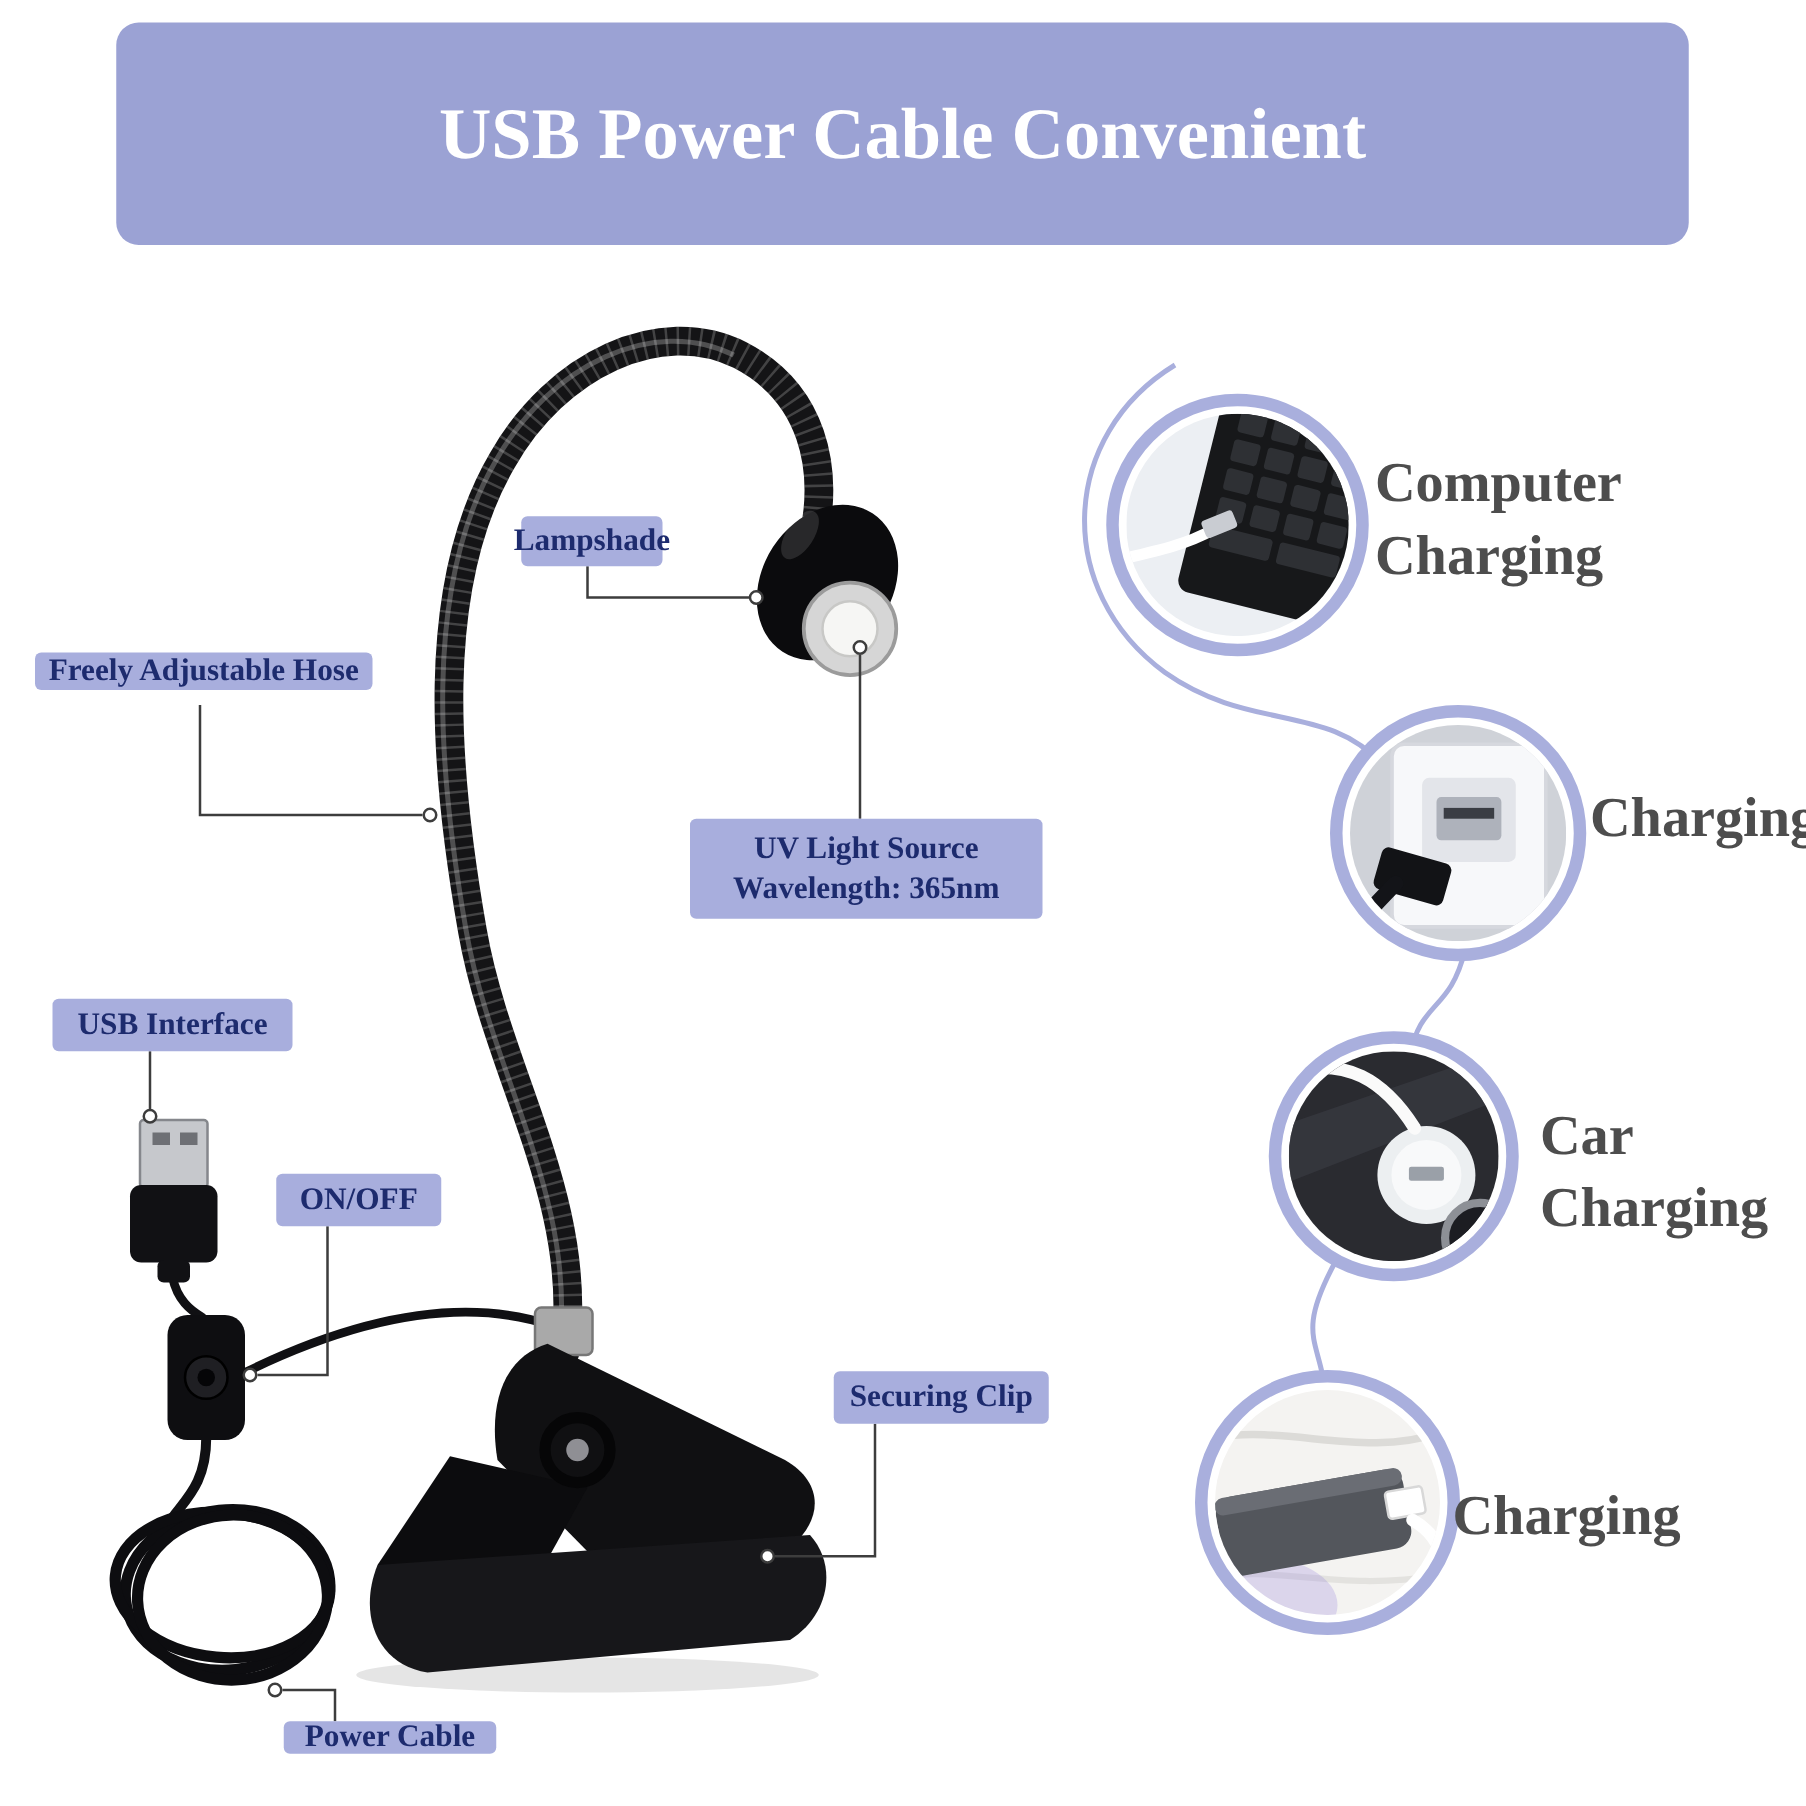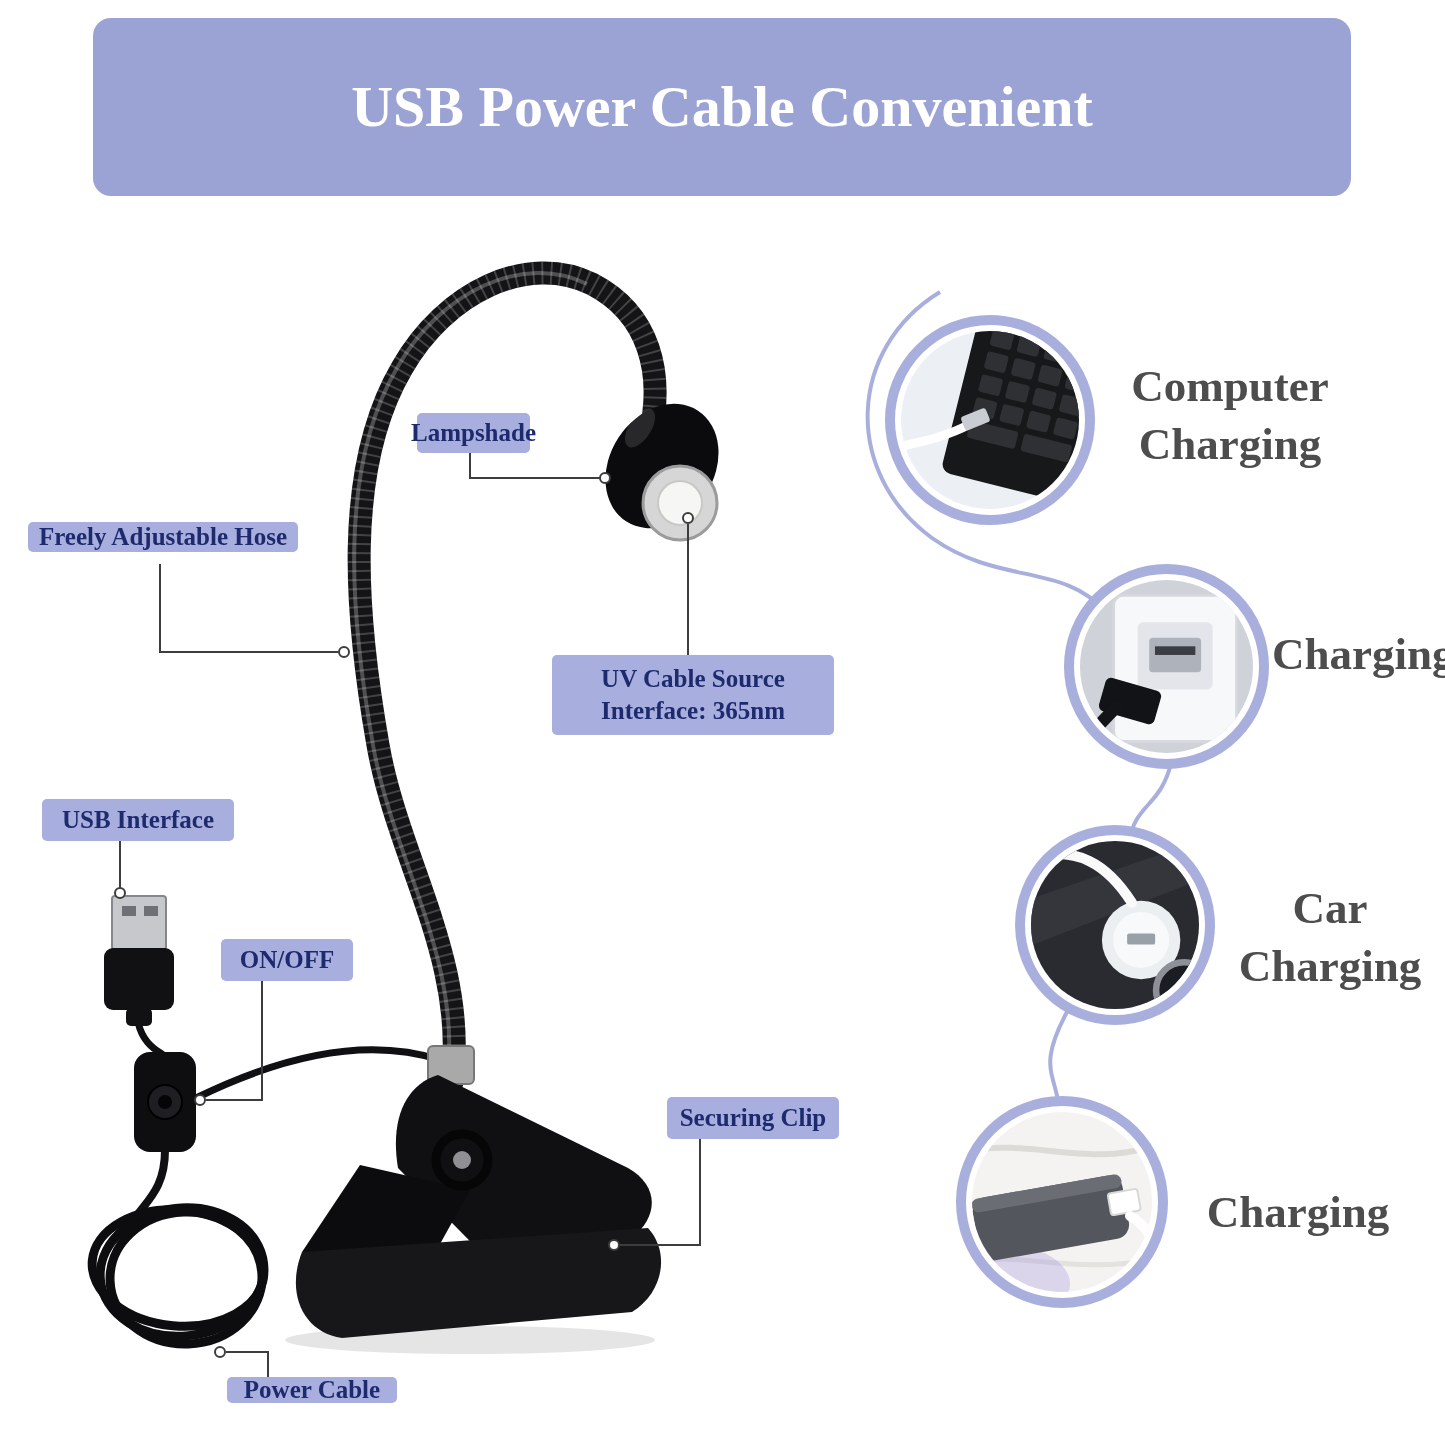--- a/index.html
+++ b/index.html
@@ -23,21 +23,21 @@
   .art{position:absolute;left:0;top:0;z-index:1;}
   .arc{stroke:var(--ring,#a9afdd);}
   .circle{
     position:absolute;border-radius:50%;background:#ffffff;
     border:10px solid var(--ring,#a9afdd);box-sizing:border-box;padding:6px;z-index:2;
   }
   .photo-wrap{width:100%;height:100%;border-radius:50%;overflow:hidden;}
   .photo-wrap svg{display:block;width:100%;height:100%;}
   .caption{
     position:absolute;color:var(--caption-text,#4d4d4d);font-weight:bold;font-size:45px;
-    text-align:center;line-height:1.28;z-index:2;
+    line-height:1.28;z-index:2;
   }
 </style>
 </head>
 <body>
 
 <div class="canvas">
 
   <div class="banner">
     <div>USB Power Cable Convenient</div>
   </div>
@@ -117,22 +117,22 @@
 
   <div class="pill" style="left:417px;top:413px;width:113px;height:40px">
     <span>Lampshade</span>
   </div>
 
   <div class="pill" style="left:28px;top:522px;width:270px;height:30px">
     <span>Freely Adjustable Hose</span>
   </div>
 
   <div class="pill" style="left:552px;top:655px;width:282px;height:80px">
-    <span>UV Cable Source</span>
-    <span>Interface: 365nm</span>
+    <span>UV Light Source</span>
+    <span>Wavelength: 365nm</span>
   </div>
 
   <div class="pill" style="left:42px;top:799px;width:192px;height:42px">
     <span>USB Interface</span>
   </div>
 
   <div class="pill" style="left:221px;top:939px;width:132px;height:42px">
     <span>ON/OFF</span>
   </div>
 

